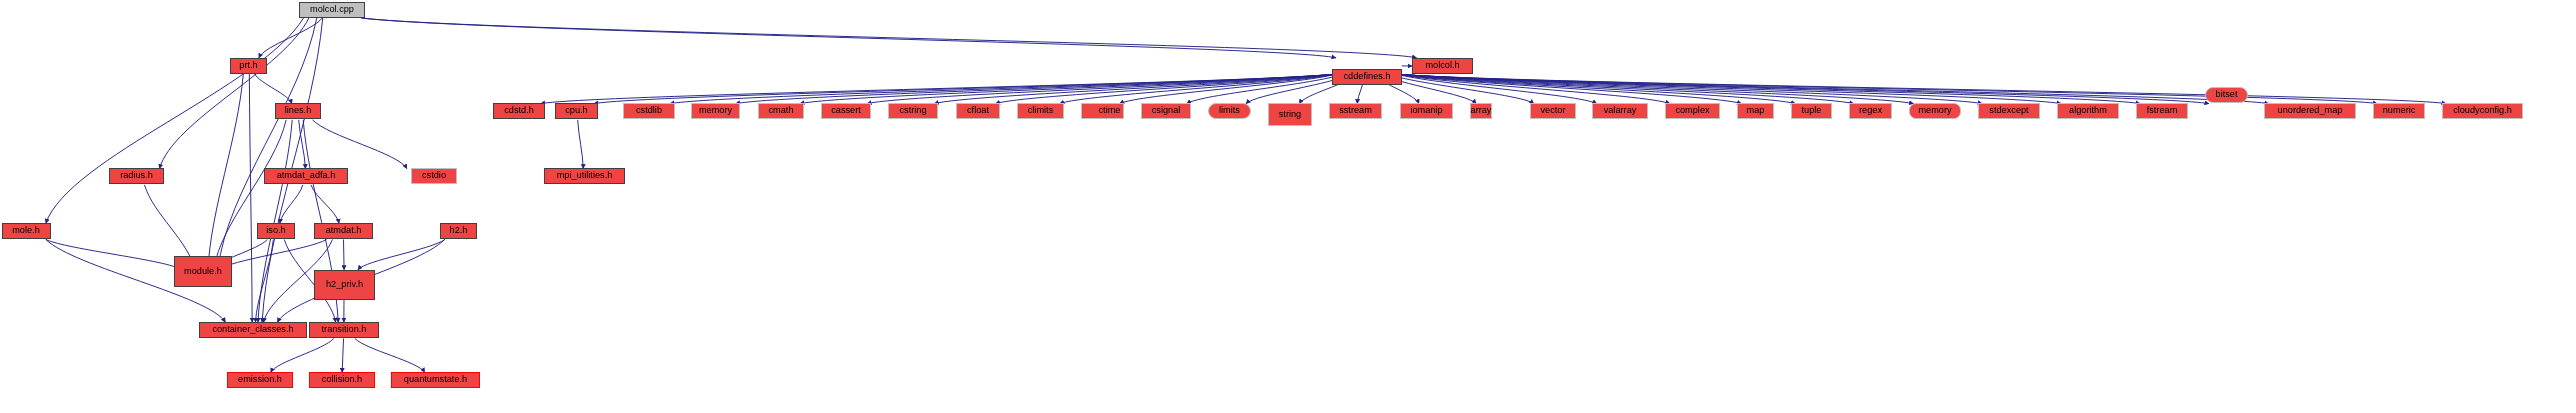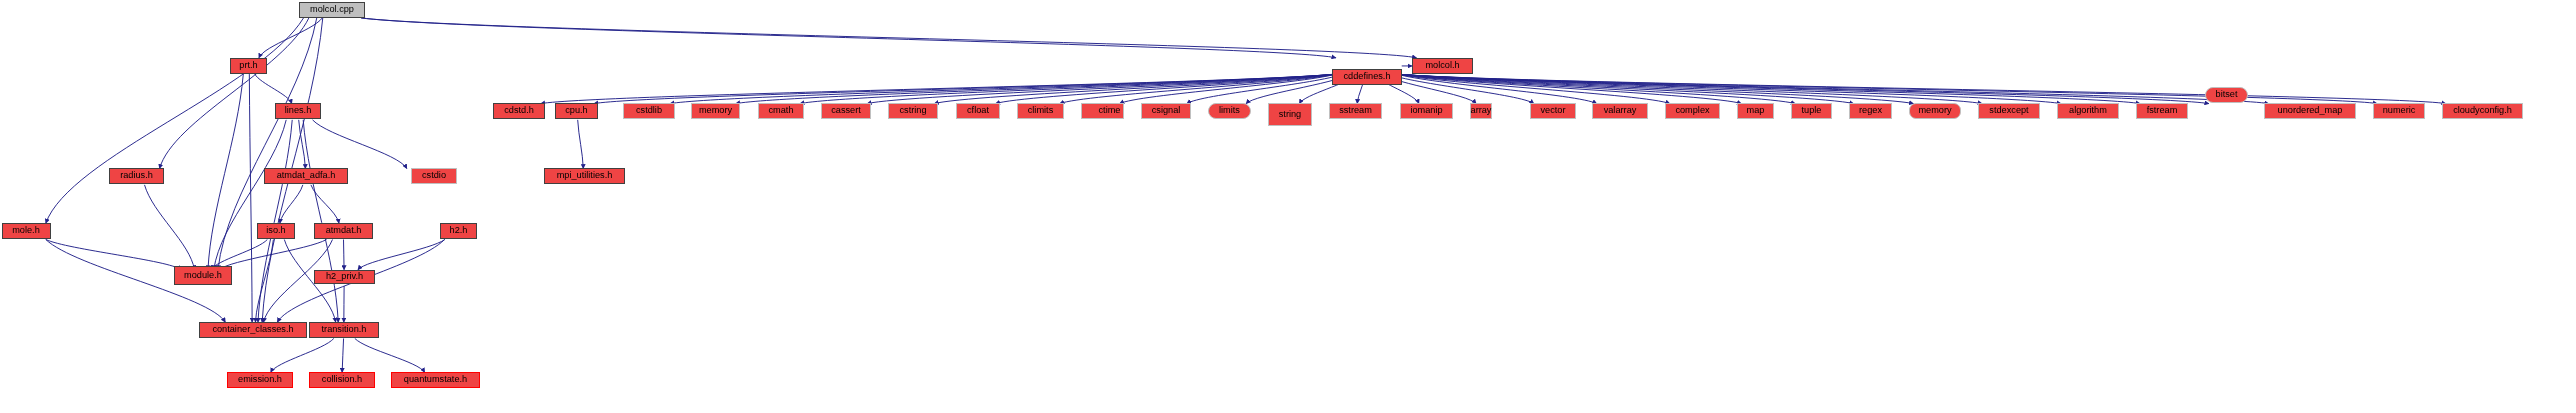--- a/index.html
+++ b/index.html
@@ -150,24 +150,24 @@
       </div>
       <div class="node local" style="left: 257px; top: 223px; width: 38px; height: 16.2px;">
         <span>iso.h</span>
       </div>
       <div class="node local" style="left: 314px; top: 223px; width: 59px; height: 16.2px;">
         <span>atmdat.h</span>
       </div>
       <div class="node local" style="left: 440px; top: 223px; width: 37px; height: 16.2px;">
         <span>h2.h</span>
       </div>
-      <div class="node local" style="left: 174px; top: 266px; width: 58px; height: 19px;">
+      <div class="node local" style="left: 174px; top: 256px; width: 58px; height: 31px;">
         <span>module.h</span>
       </div>
-      <div class="node local" style="left: 314px; top: 270px; width: 61px; height: 14px;">
+      <div class="node local" style="left: 314px; top: 270px; width: 61px; height: 30px;">
         <span>h2_priv.h</span>
       </div>
       <div class="node local" style="left: 199px; top: 322px; width: 108px; height: 16.2px;">
         <span>container_classes.h</span>
       </div>
       <div class="node local" style="left: 309px; top: 322px; width: 70px; height: 16.2px;">
         <span>transition.h</span>
       </div>
       <div class="node highlight" style="left: 227px; top: 372px; width: 66px; height: 16.2px; text-align: right;">
         <span>emission.h</span>

